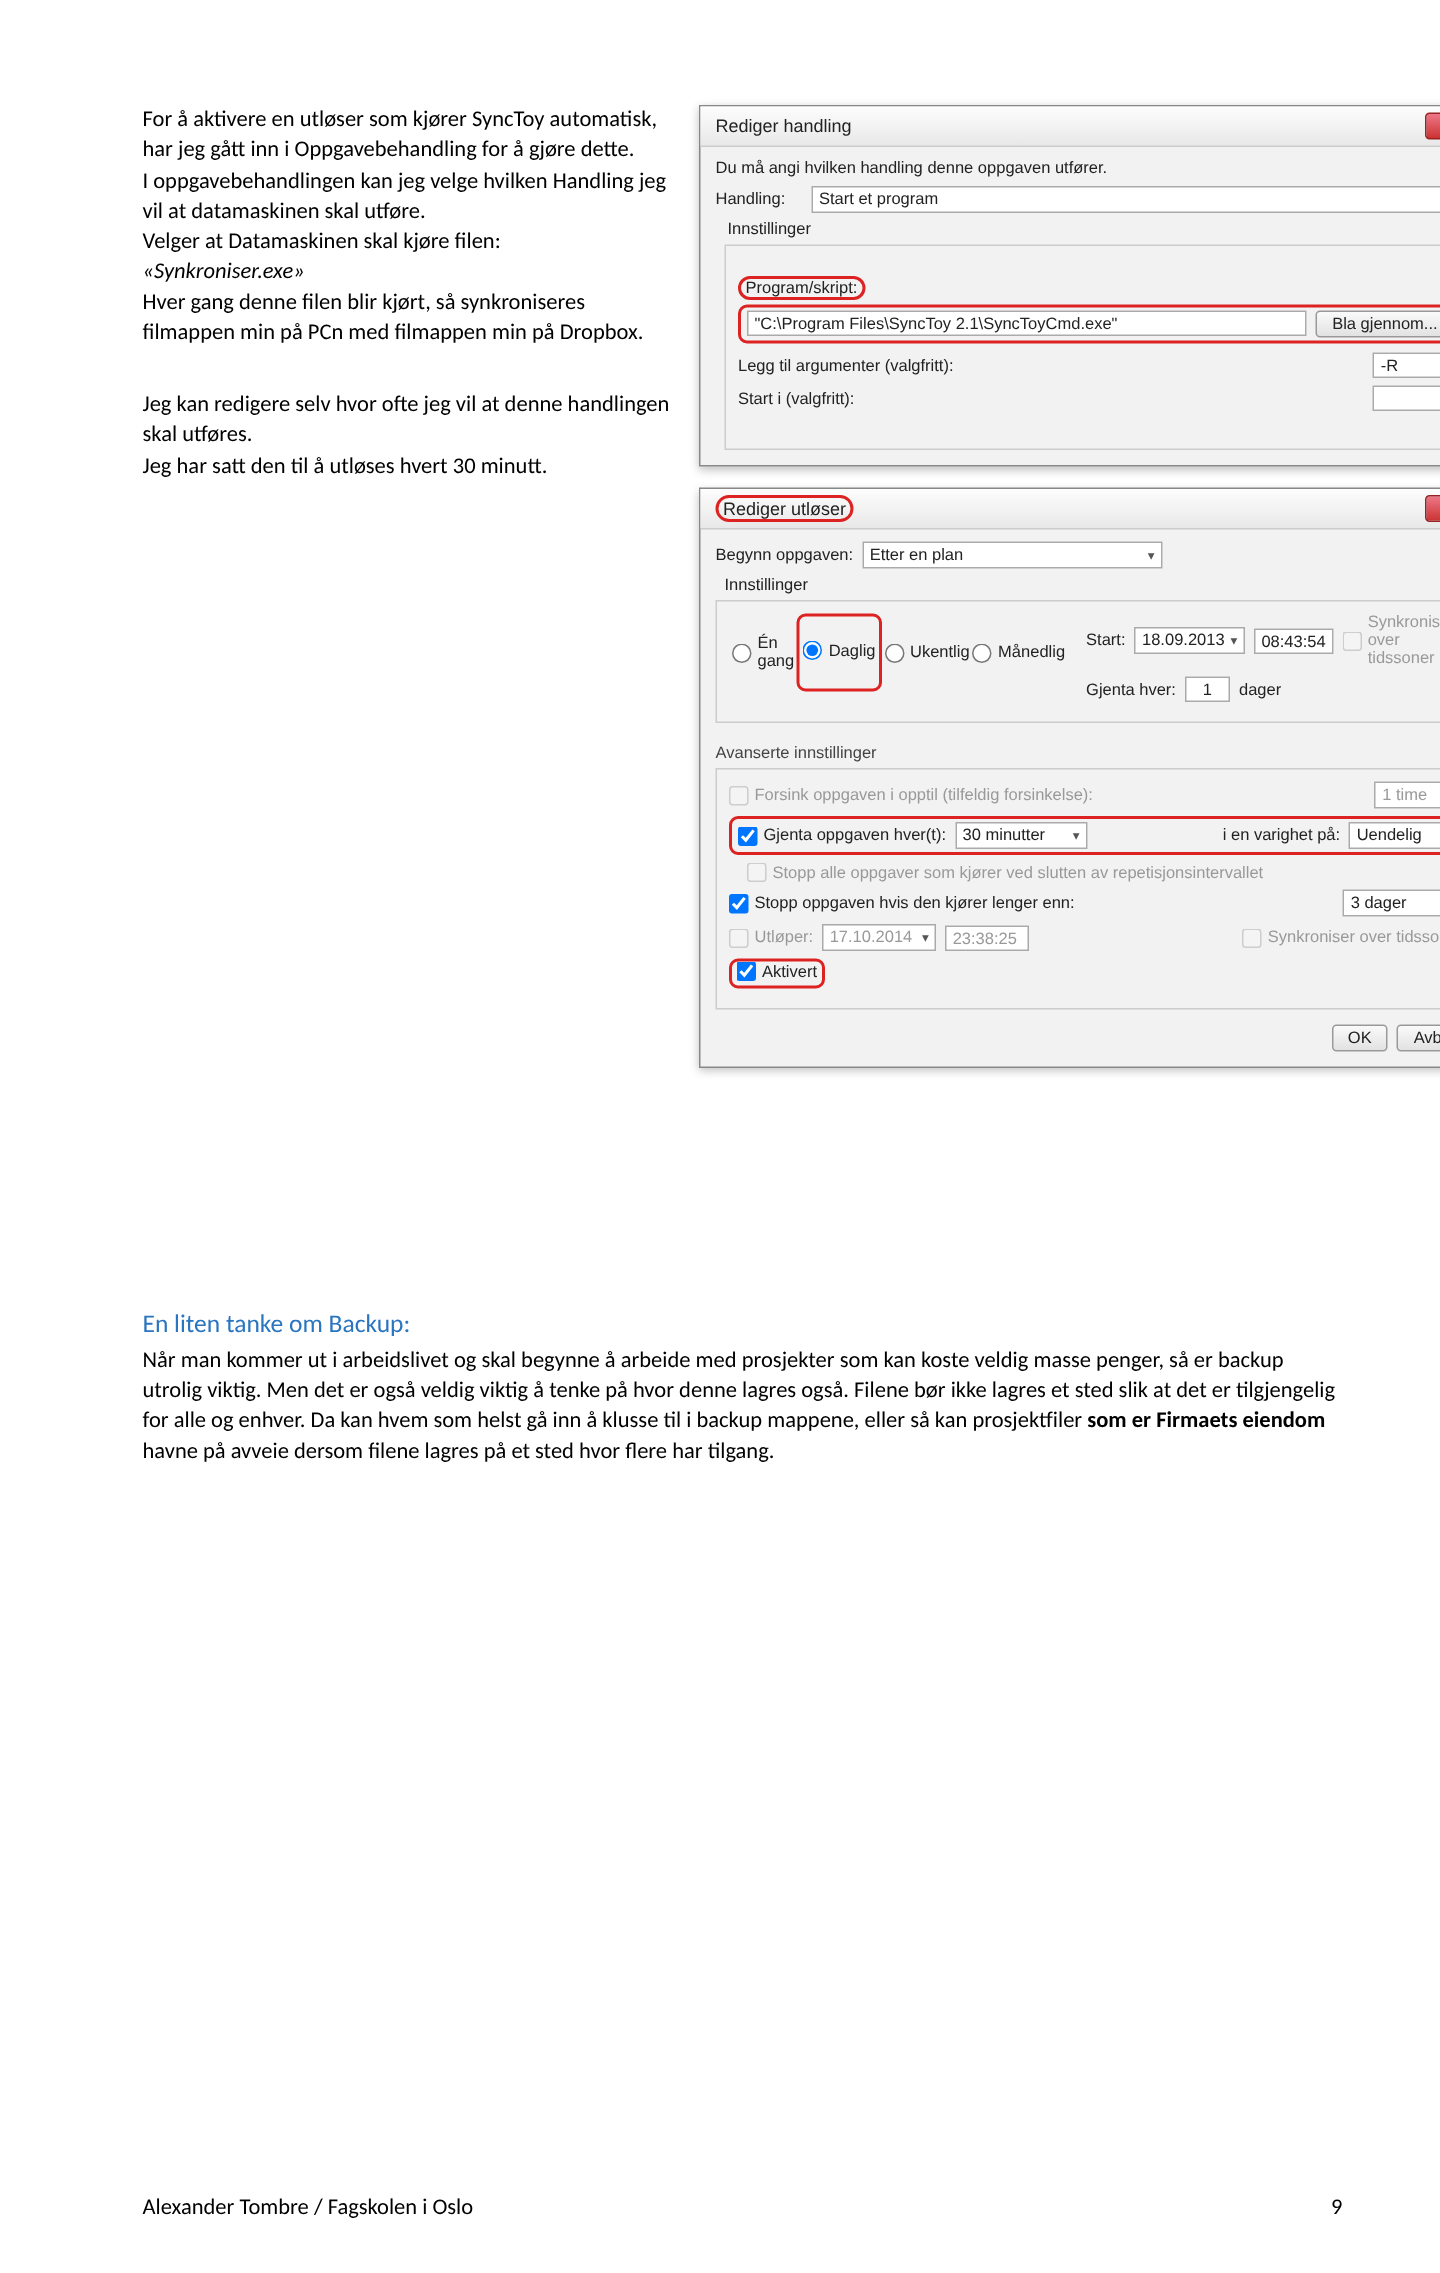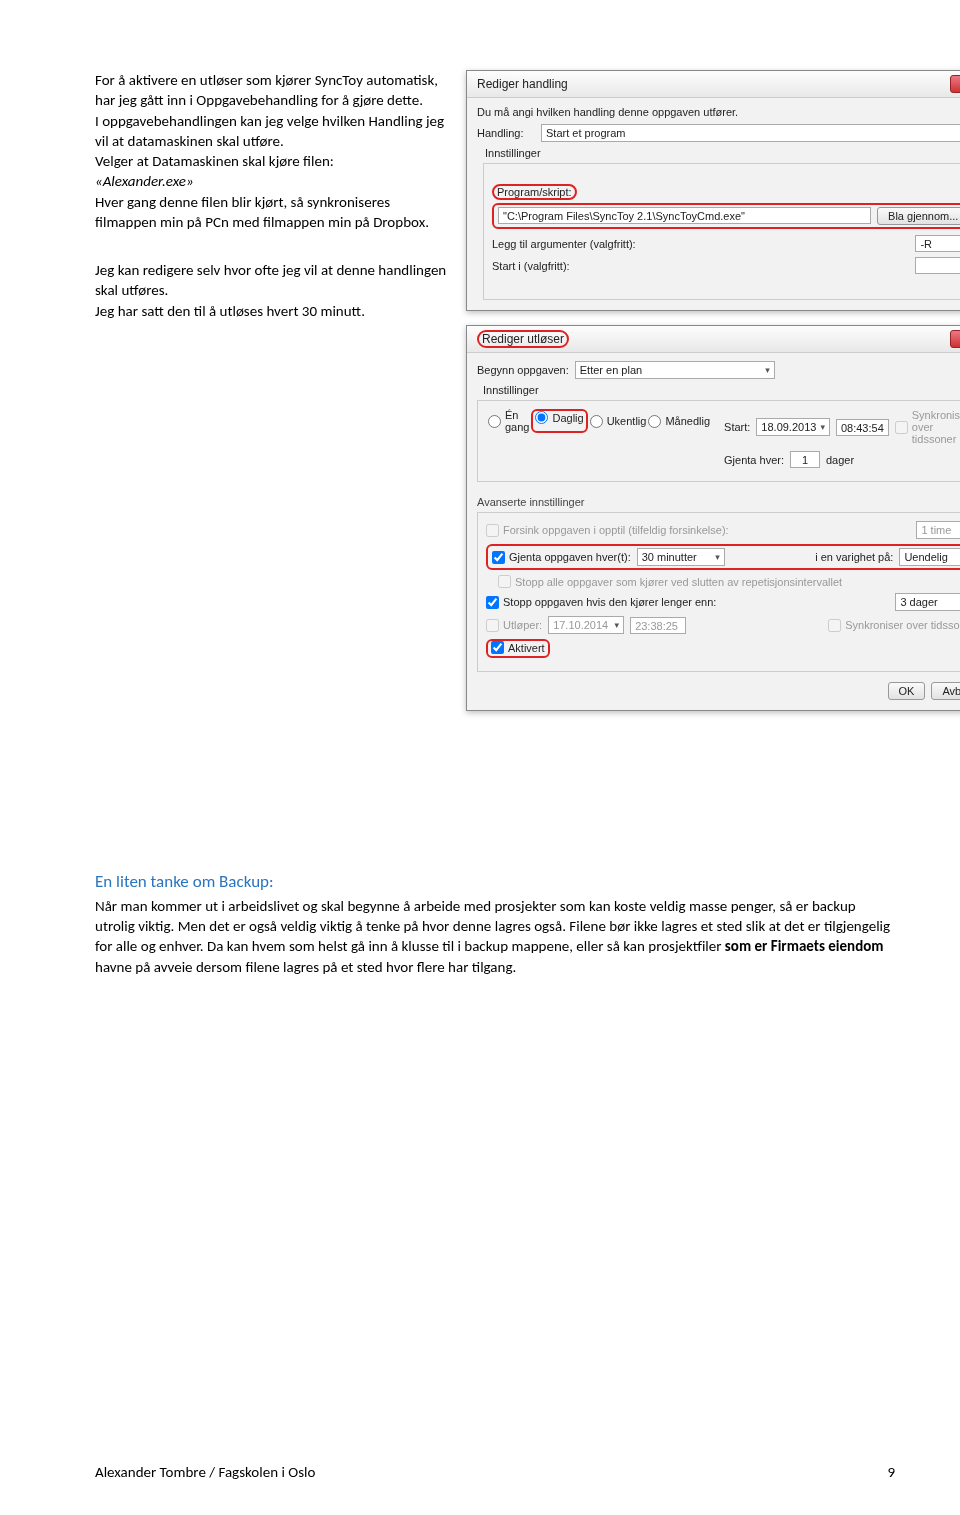--- a/index.html
+++ b/index.html
@@ -150,21 +150,21 @@
 <body>
 
 <div class="page">
 
 
   <div class="main-flex">
     <div class="left-col">
       <p class="para">For å aktivere en utløser som kjører SyncToy automatisk, har jeg gått inn i Oppgavebehandling for å gjøre dette.</p>
       <p class="para">I oppgavebehandlingen kan jeg velge hvilken Handling jeg vil at datamaskinen skal utføre.</p>
       <p>Velger at Datamaskinen skal kjøre filen:</p>
-      <p class="para italic">«Alexander.exe»</p>
+      <p class="para italic">«Synkroniser.exe»</p>
       <p class="para">Hver gang denne filen blir kjørt, så synkroniseres filmappen min på PCn med filmappen min på Dropbox.</p>
       <div style="height:28px"></div>
       <p class="para">Jeg kan redigere selv hvor ofte jeg vil at denne handlingen skal utføres.</p>
       <p class="para">Jeg har satt den til å utløses hvert 30 minutt.</p>
     </div>
 
     <div class="right-col">
 
       <div class="win">
         <div class="titlebar">
@@ -213,21 +213,21 @@
             </div>
           </div>
           <div style="margin:2px 0 2px 6px">Innstillinger</div>
 
           <div class="panel" style="display:flex; gap:14px; align-items:flex-start">
             <div class="radio-col">
               <label class="chk">
                   <input type="radio" style="">
                   <span>Én gang</span>
                 </label>
-              <span class="hl-box-red" style="display:inline-block; padding:0 2px"><label class="chk">
+              <span class="hl-box-red" style="display:inline-block; padding:16px 2px"><label class="chk">
                     <input type="radio" checked="" style="">
                     <span>Daglig</span>
                   </label></span>
               <label class="chk">
                   <input type="radio" style="">
                   <span>Ukentlig</span>
                 </label>
               <label class="chk">
                   <input type="radio" style="">
                   <span>Månedlig</span>

